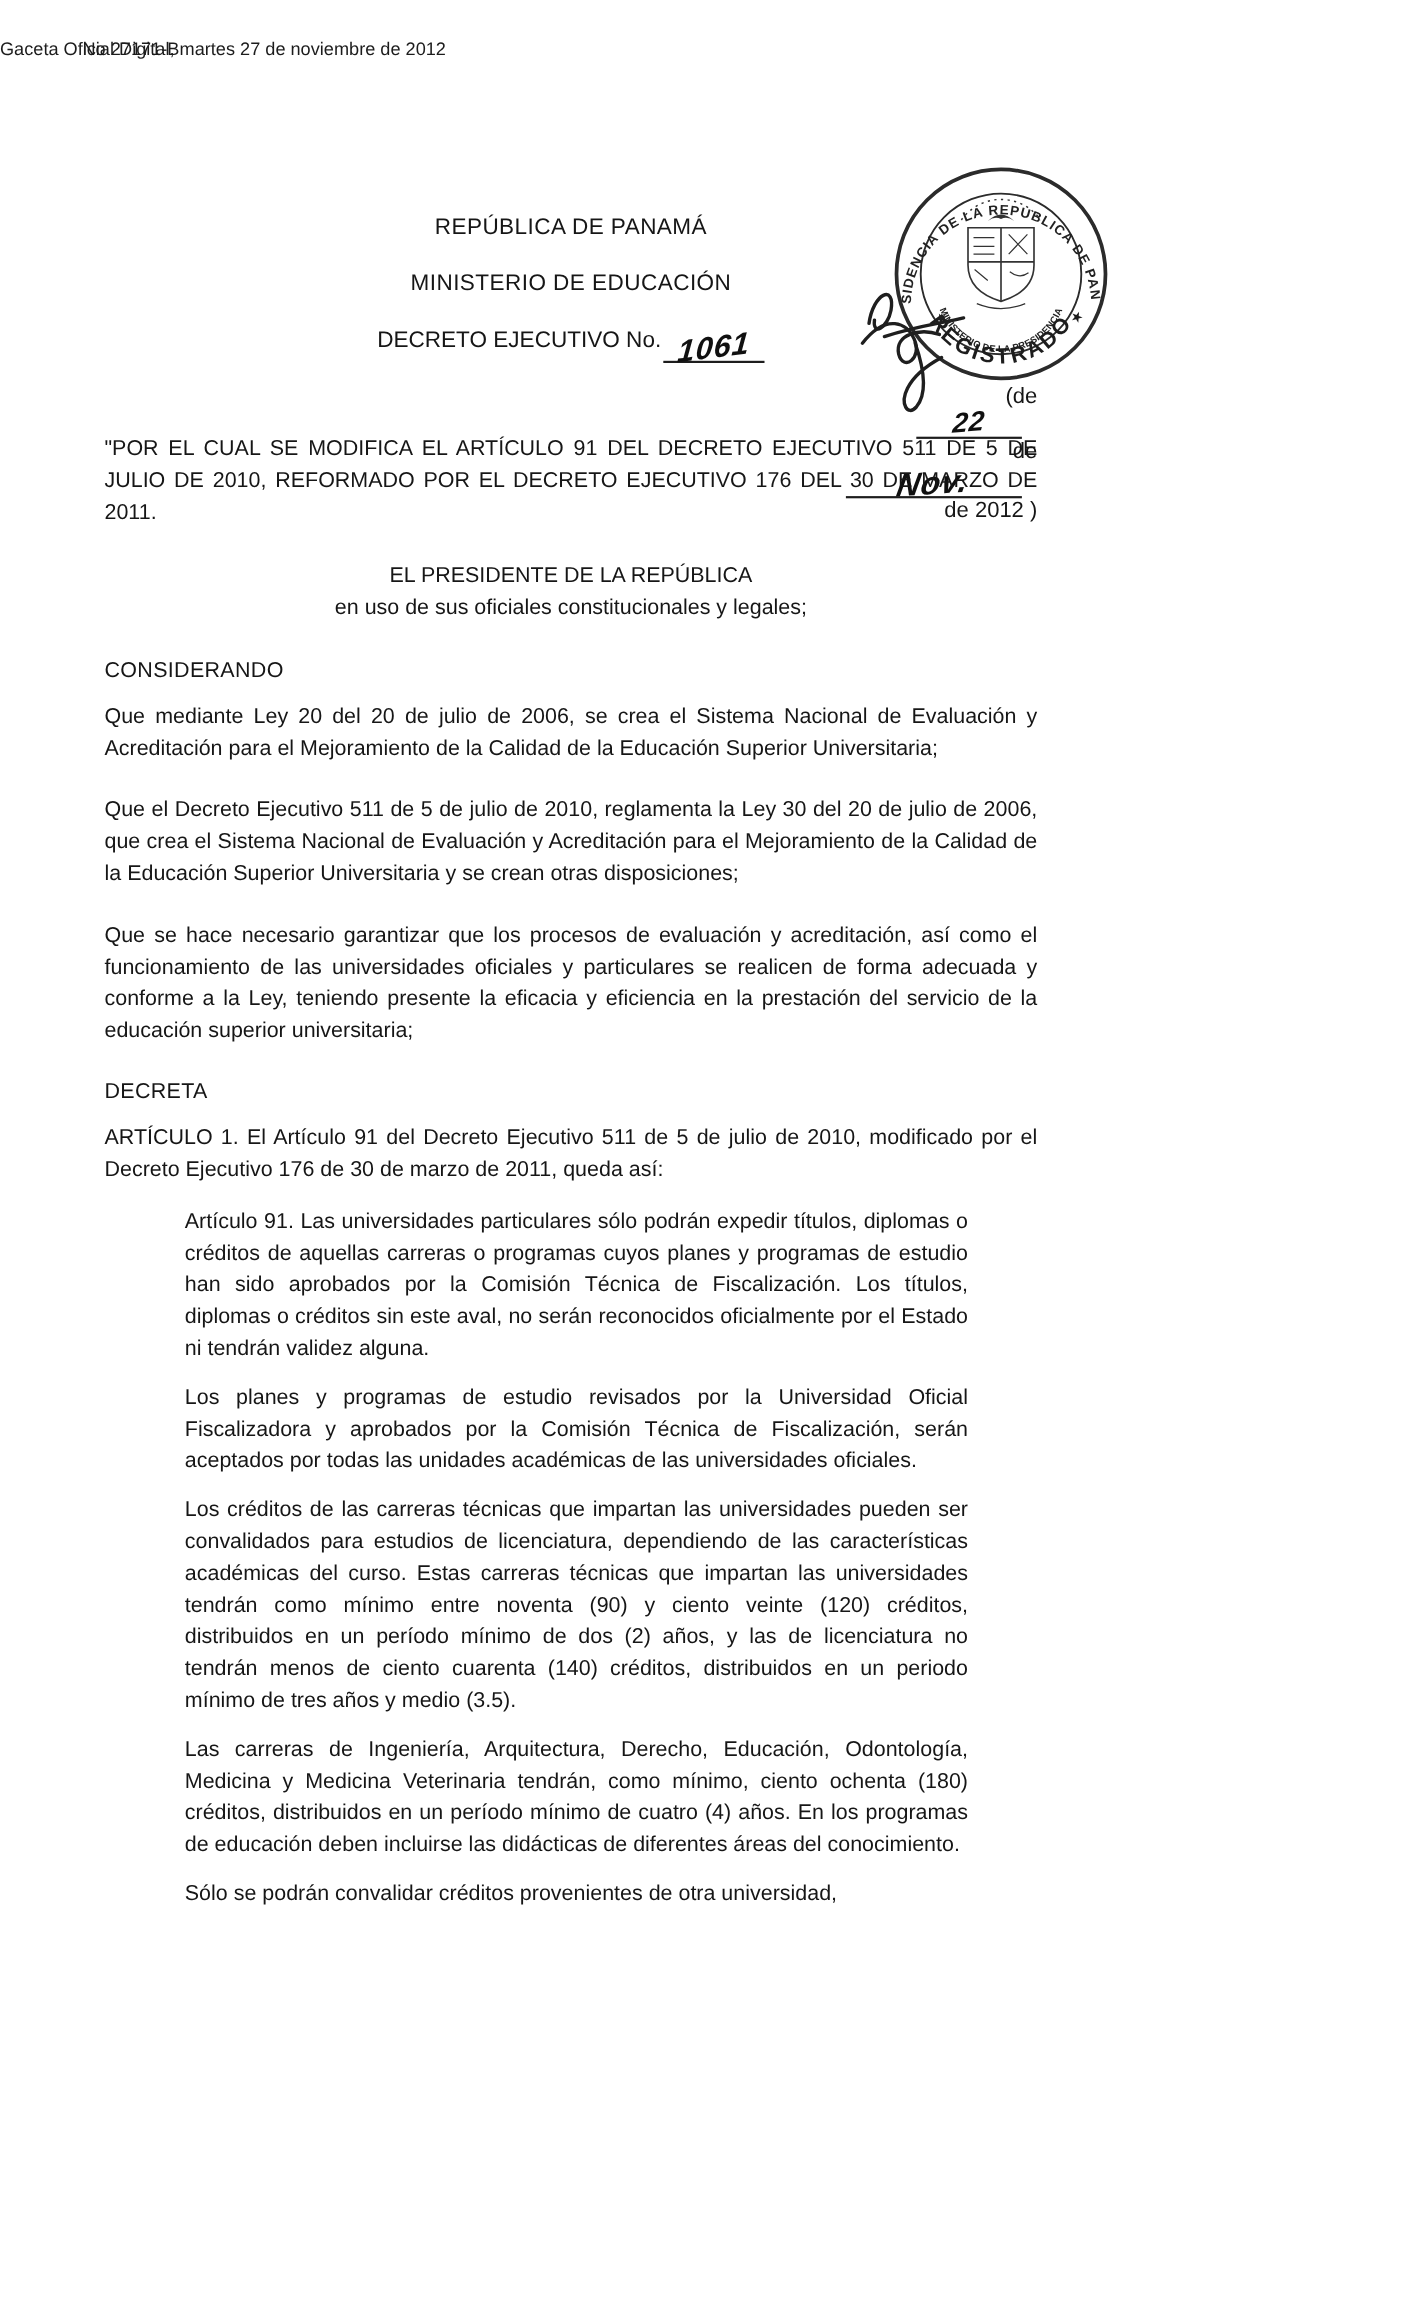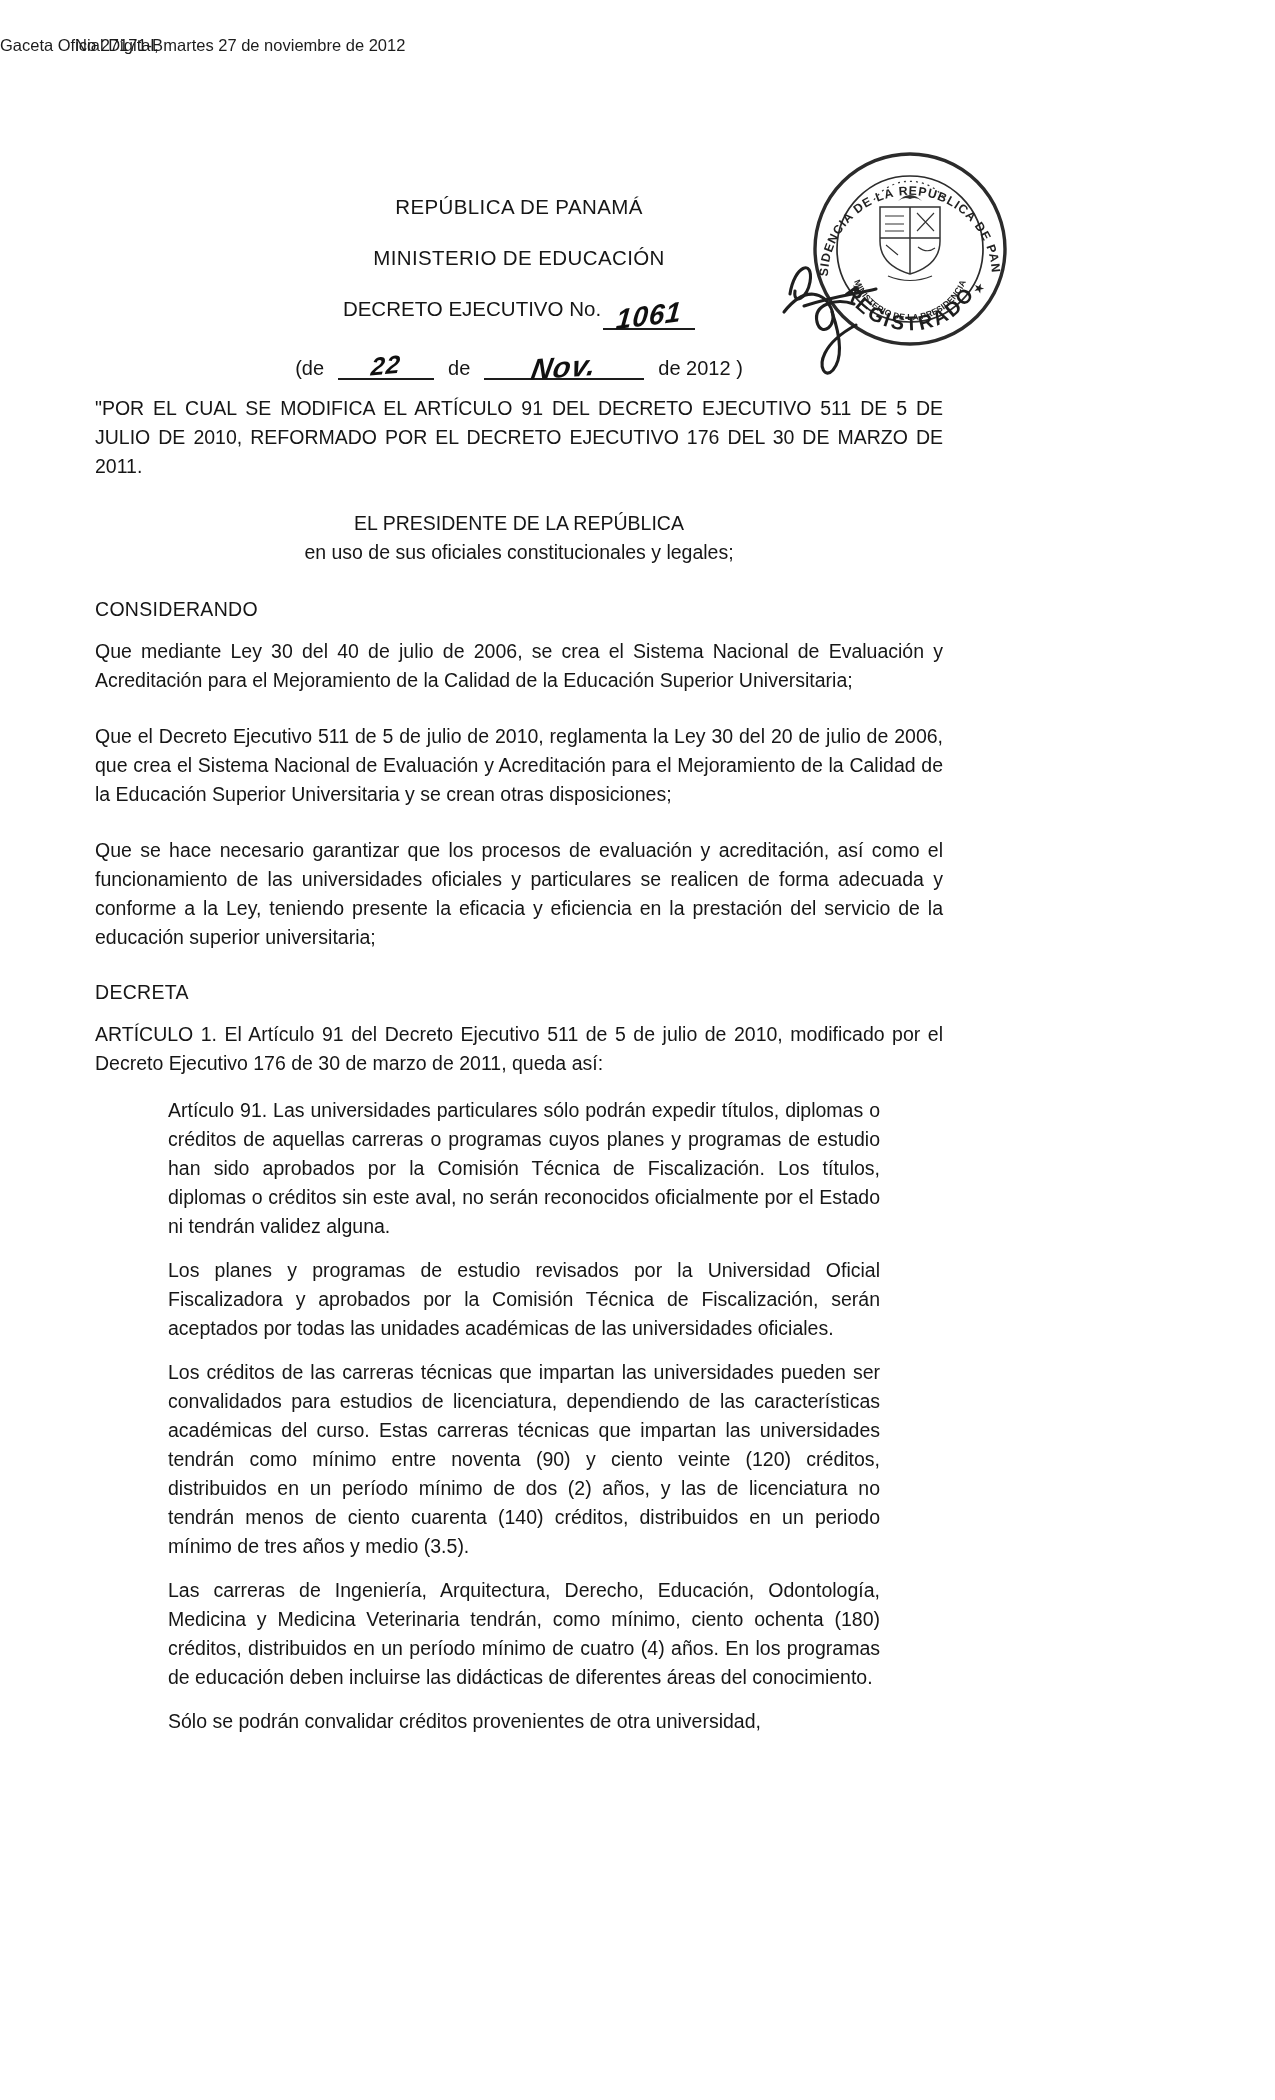--- a/index.html
+++ b/index.html
@@ -17,21 +17,21 @@
     font-size:16.5px;color:#1c1c1c;
   }
   .hdr-left{position:absolute;left:75px;top:0;}
   .hdr-center{position:absolute;left:0;width:1275px;top:0;}
   .hdr-right{position:absolute;right:85px;top:0;}
 
   
   .titleblock{position:absolute;left:95px;top:195px;width:848px;}
   .t-line{text-align:center;font-size:20.5px;letter-spacing:.4px;margin:0 0 27px 0;white-space:nowrap;}
   .decree-line{display:flex;justify-content:center;align-items:flex-start;font-size:20.5px;margin:6px 0 0 0;}
-  .date-line{display:flex;justify-content:center;align-items:flex-end;font-size:20px;margin:22px 0 0 0;}
+  .date-line{display:flex;justify-content:center;align-items:flex-end;font-size:20px;margin:22px 0 0 0;flex-direction:column;}
   .fill{display:inline-block;border-bottom:2.3px solid #1d1d1d;text-align:center;line-height:1;position:relative;}
   .fill-num{width:92px;margin-left:2px;transform:translateY(3px);}
   .fill-day{width:96px;margin:0 14px;}
   .fill-month{width:160px;margin:0 14px;}
   .hand{
     display:inline-block;
     font-style:italic;font-weight:700;
     transform:rotate(-5deg) skewX(-10deg);
     letter-spacing:1px;color:#101010;
   }
@@ -123,21 +123,21 @@
   </div>
 
   <div class="bodycol">
     <p class="par mb28">"POR EL CUAL SE MODIFICA EL ARTÍCULO 91 DEL DECRETO EJECUTIVO 511 DE 5 DE JULIO DE 2010, REFORMADO POR EL DECRETO EJECUTIVO 176 DEL 30 DE MARZO DE 2011.</p>
 
     <p class="center">EL PRESIDENTE DE LA REPÚBLICA</p>
     <p class="center mb28">en uso de sus oficiales constitucionales y legales;</p>
 
     <p class="heading">CONSIDERANDO</p>
 
-    <p class="par">Que mediante Ley 30 del 40 de julio de 2006, se crea el Sistema Nacional de Evaluación y Acreditación para el Mejoramiento de la Calidad de la Educación Superior Universitaria;</p>
+    <p class="par">Que mediante Ley 20 del 20 de julio de 2006, se crea el Sistema Nacional de Evaluación y Acreditación para el Mejoramiento de la Calidad de la Educación Superior Universitaria;</p>
     <p class="par">Que el Decreto Ejecutivo 511 de 5 de julio de 2010, reglamenta la Ley 30 del 20 de julio de 2006, que crea el Sistema Nacional de Evaluación y Acreditación para el Mejoramiento de la Calidad de la Educación Superior Universitaria y se crean otras disposiciones;</p>
     <p class="par tight">Que se hace necesario garantizar que los procesos de evaluación y acreditación, así como el funcionamiento de las universidades oficiales y particulares se realicen de forma adecuada y conforme a la Ley, teniendo presente la eficacia y eficiencia en la prestación del servicio de la educación superior universitaria;</p>
 
     <p class="heading">DECRETA</p>
 
     <p class="par" style="margin-bottom:18px;">ARTÍCULO 1. El Artículo 91 del Decreto Ejecutivo 511 de 5 de julio de 2010, modificado por el Decreto Ejecutivo 176 de 30 de marzo de 2011, queda así:</p>
 
     <p class="block">Artículo 91. Las universidades particulares sólo podrán expedir títulos, diplomas o créditos de aquellas carreras o programas cuyos planes y programas de estudio han sido aprobados por la Comisión Técnica de Fiscalización. Los títulos, diplomas o créditos sin este aval, no serán reconocidos oficialmente por el Estado ni tendrán validez alguna.</p>
     <p class="block">Los planes y programas de estudio revisados por la Universidad Oficial Fiscalizadora y aprobados por la Comisión Técnica de Fiscalización, serán aceptados por todas las unidades académicas de las universidades oficiales.</p>
     <p class="block">Los créditos de las carreras técnicas que impartan las universidades pueden ser convalidados para estudios de licenciatura, dependiendo de las características académicas del curso. Estas carreras técnicas que impartan las universidades tendrán como mínimo entre noventa (90) y ciento veinte (120) créditos, distribuidos en un período mínimo de dos (2) años,  y las de licenciatura no tendrán menos de ciento cuarenta (140) créditos, distribuidos en un periodo mínimo de tres años y medio (3.5).</p>

